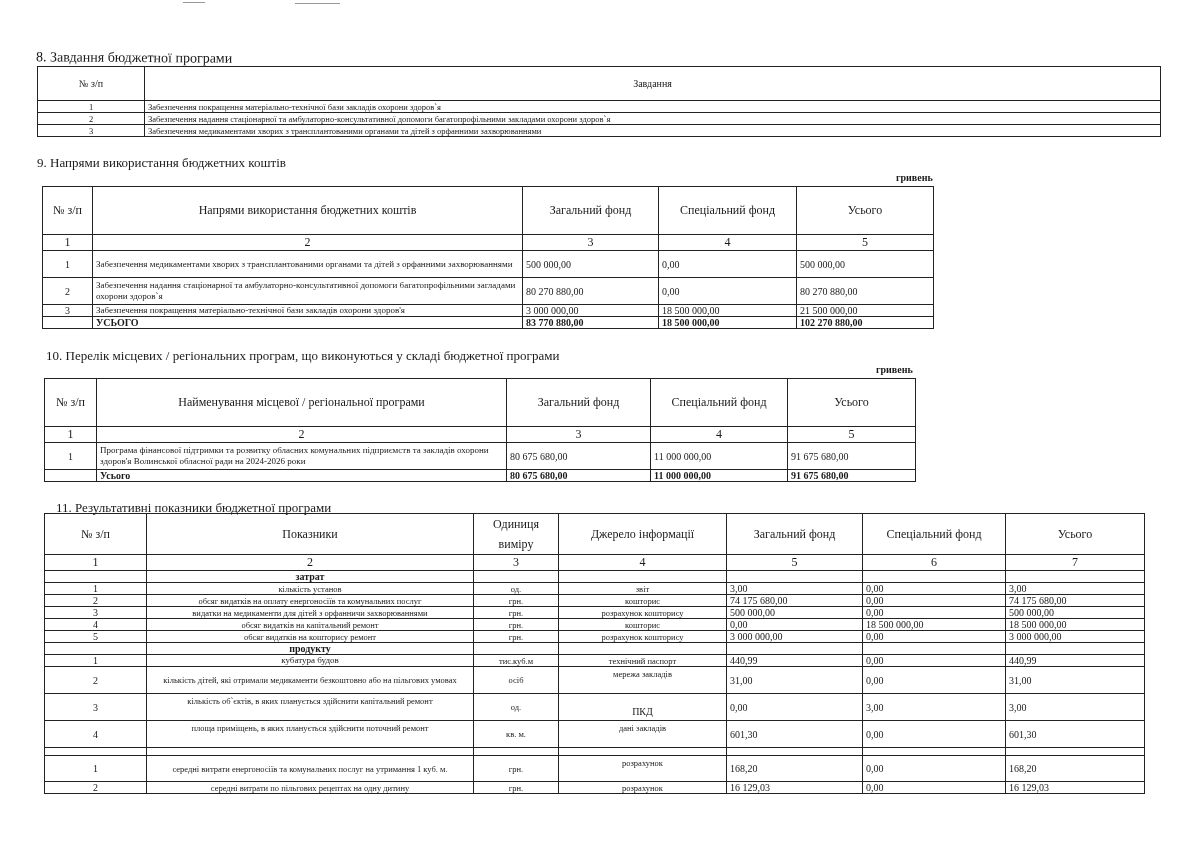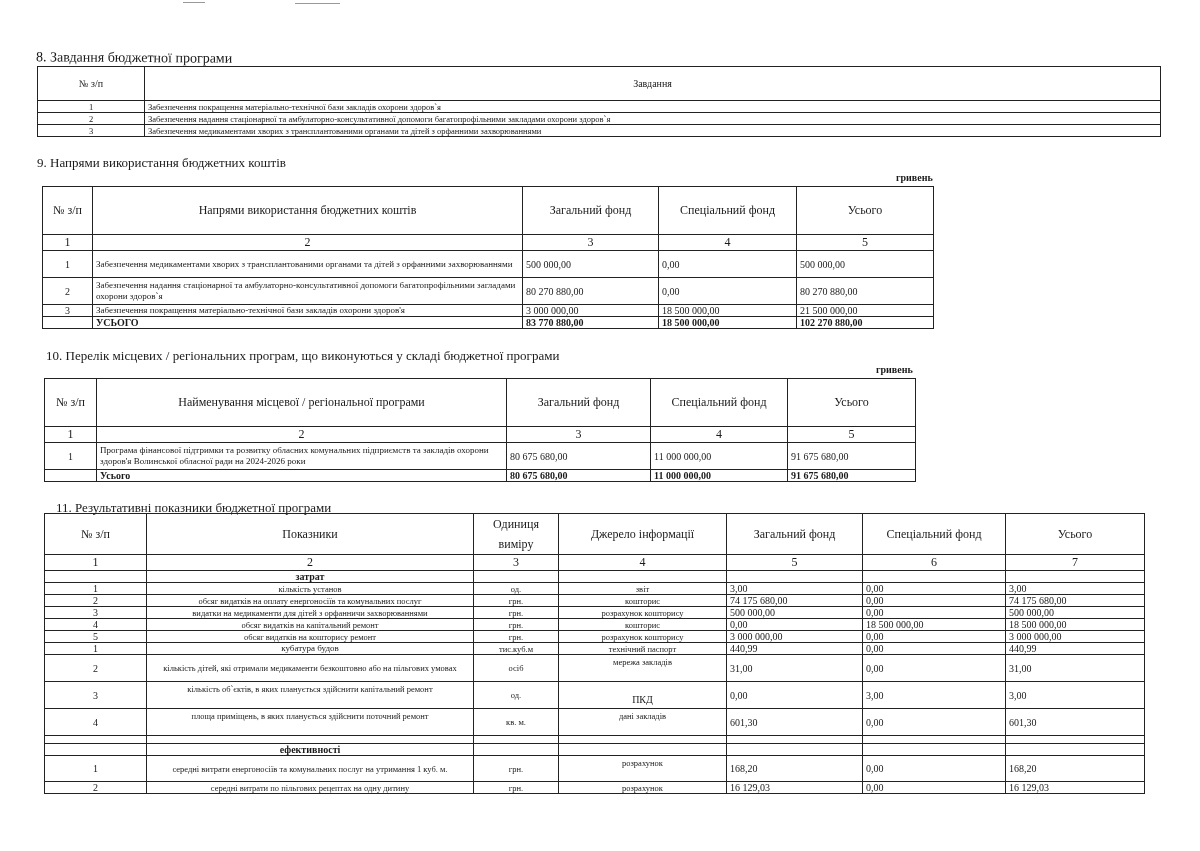--- a/index.html
+++ b/index.html
@@ -230,20 +230,29 @@
     <td class="c md">5</td>
     <td class="c xs">обсяг видатків на кошторису ремонт</td>
     <td class="c xs">грн.</td>
     <td class="c xs">розрахунок кошторису</td>
     <td class="num">3 000 000,00</td>
     <td class="num">0,00</td>
     <td class="num">3 000 000,00</td>
   </tr>
 
   <tr style="height:12px">
+    <td></td>
+    <td class="c md b">продукту</td>
+    <td></td>
+        <td></td>
+    <td></td>
+        <td></td>
+    <td></td>
+  </tr>
+  <tr style="height:12px">
     <td class="c md">1</td>
     <td class="c sm">кубатура будов</td>
     <td class="c xs">тис.куб.м</td>
     <td class="c xs">технічний паспорт</td>
     <td class="num">440,99</td>
     <td class="num">0,00</td>
     <td class="num">440,99</td>
   </tr>
   <tr style="height:27px">
     <td class="c md">2</td>
@@ -275,29 +284,20 @@
   <tr style="height:8px">
     <td></td>
         <td></td>
     <td></td>
         <td></td>
     <td></td>
         <td></td>
     <td></td>
   </tr>
 
-  <tr style="height:12px">
-    <td></td>
-    <td class="c md b">ефективності</td>
-    <td></td>
-        <td></td>
-    <td></td>
-        <td></td>
-    <td></td>
-  </tr>
   <tr style="height:26px">
     <td class="c md">1</td>
     <td class="c xs">середні витрати енергоносіїв та комунальних послуг на  утримання 1 куб. м.</td>
     <td class="c xs">грн.</td>
     <td class="c xs" style="vertical-align:top;padding-top:2px">розрахунок</td>
     <td class="num">168,20</td>
     <td class="num">0,00</td>
     <td class="num">168,20</td>
   </tr>
   <tr style="height:11px">

